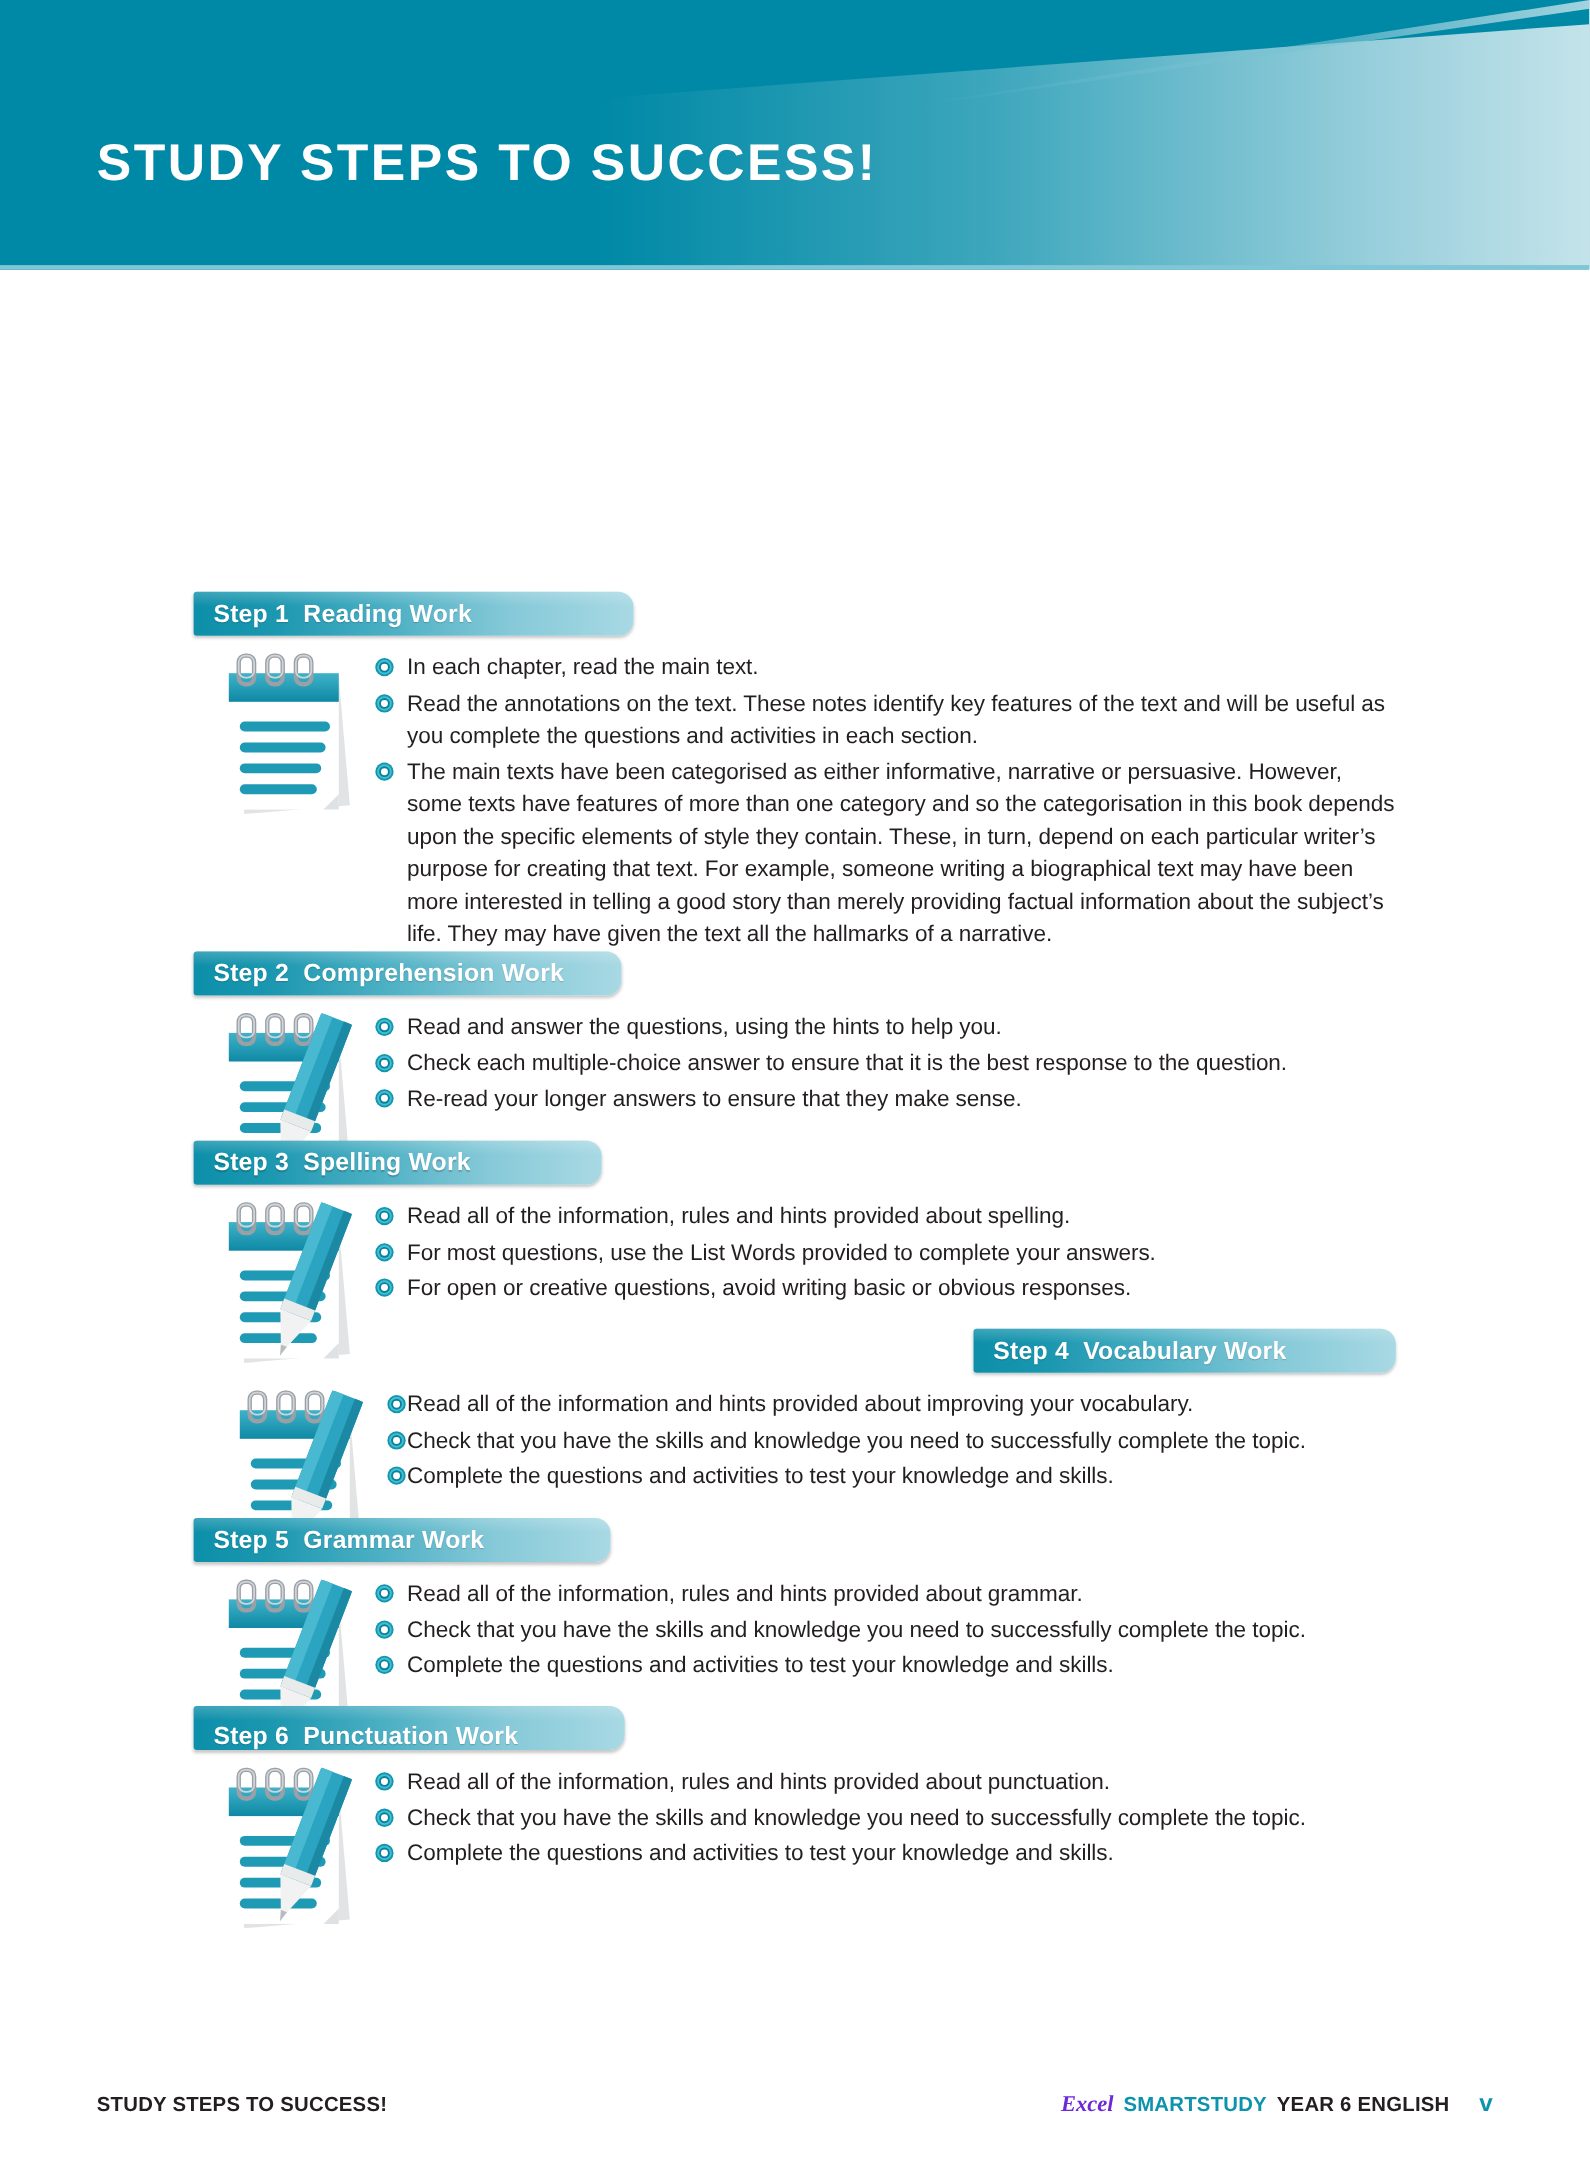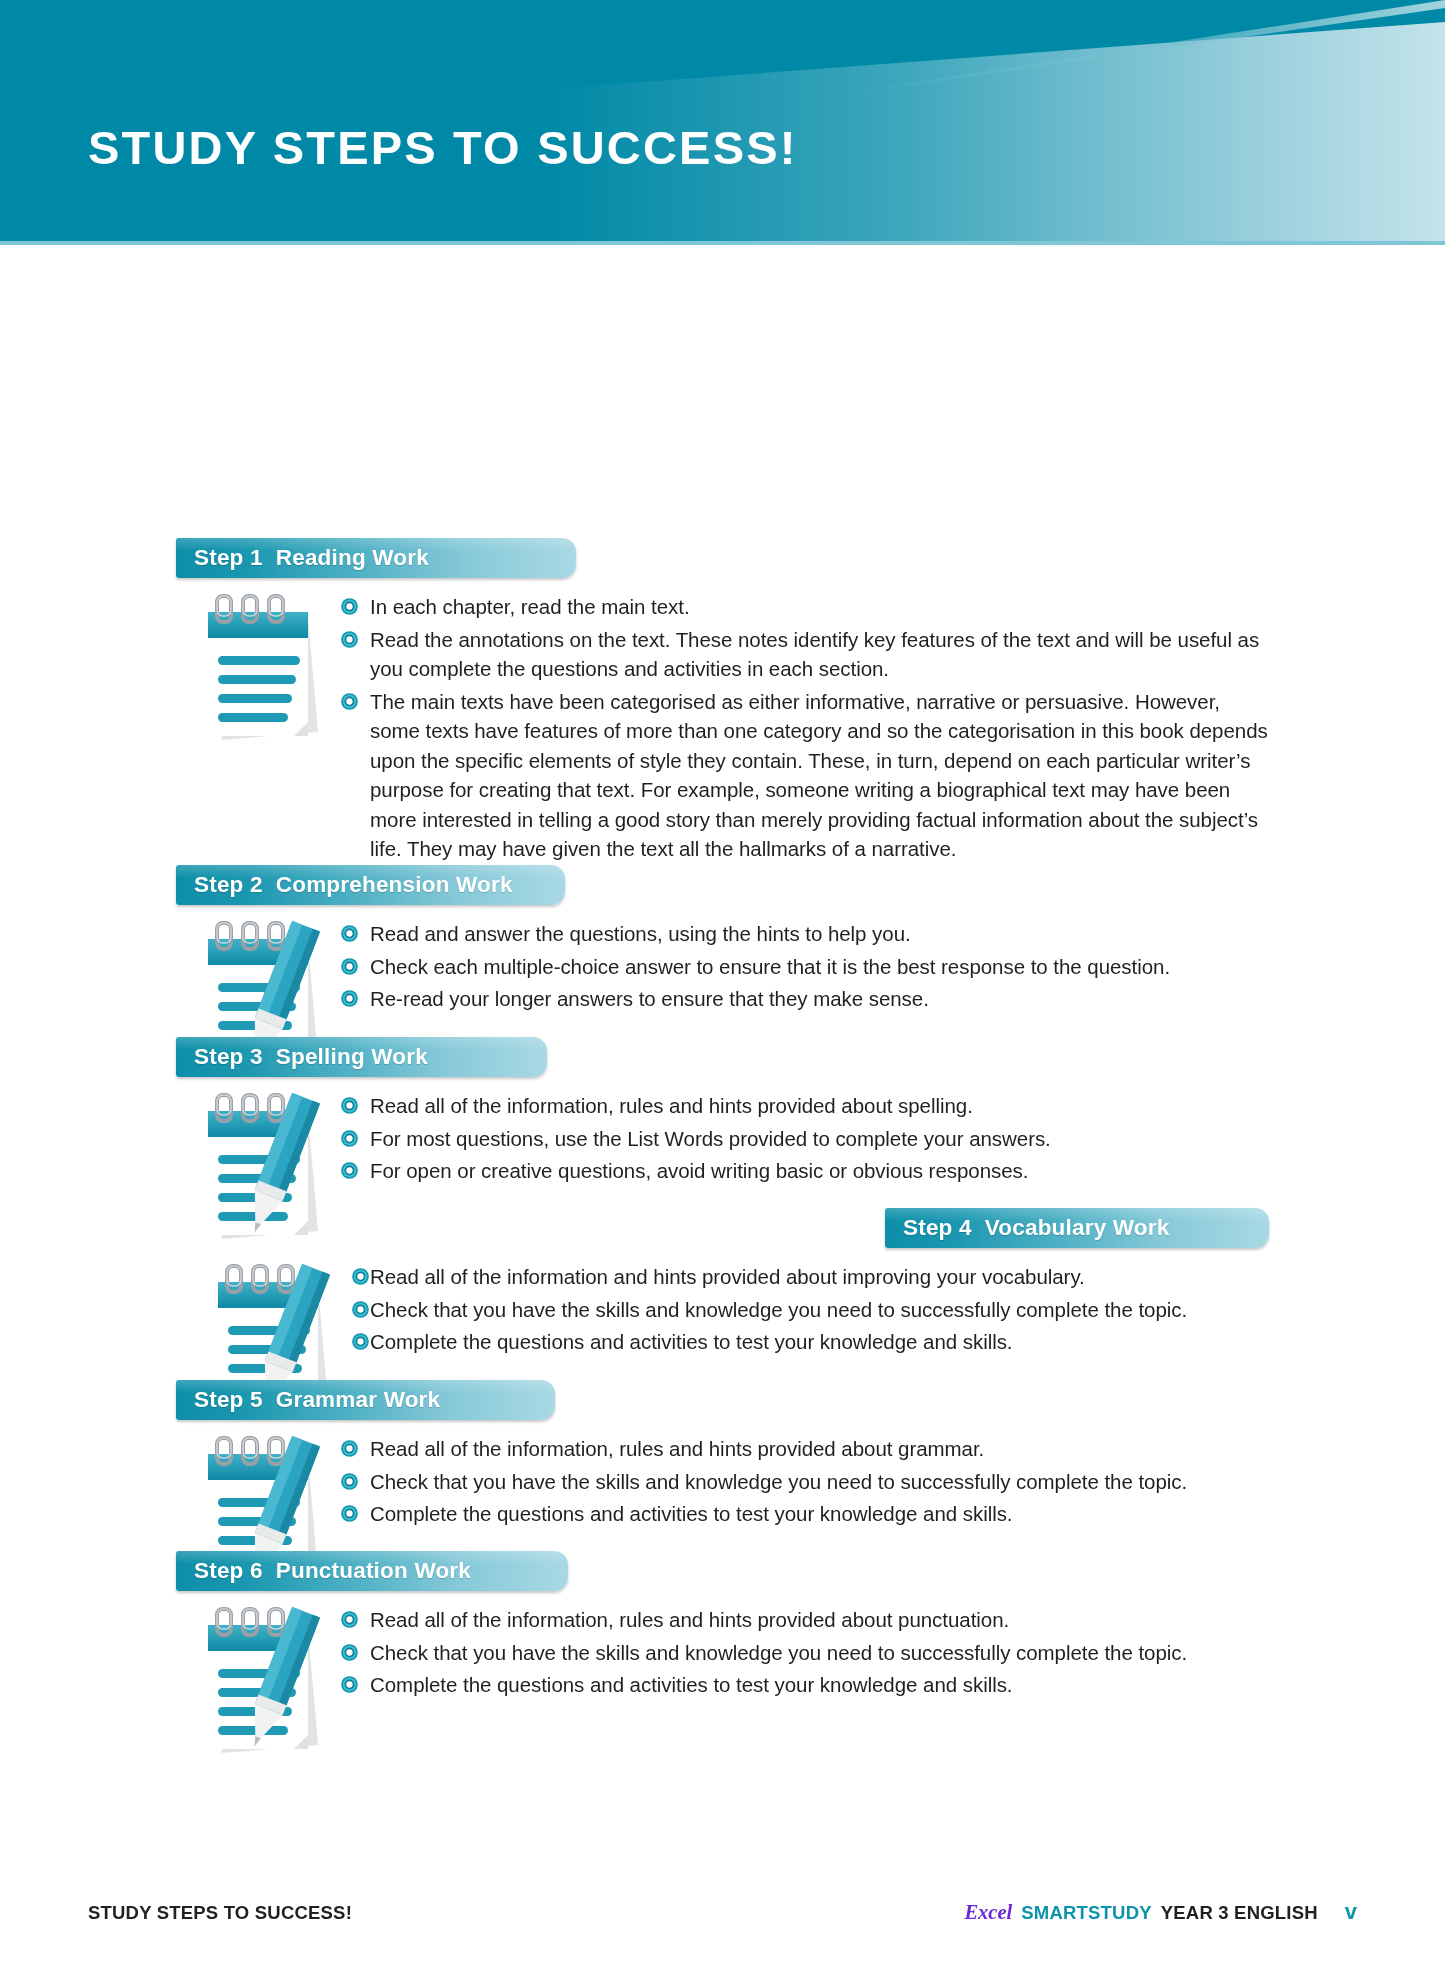--- a/index.html
+++ b/index.html
@@ -577,21 +577,21 @@
   <svg width="19" height="19" viewBox="0 0 24 24" xmlns="http://www.w3.org/2000/svg">
     <circle cx="12" cy="12" r="10.5" fill="#1295ad"></circle>
     <circle cx="12" cy="12" r="8.4" fill="#3fc0d6"></circle>
     <circle cx="12" cy="12" r="6.2" fill="#0e7f96"></circle>
     <circle cx="12" cy="12" r="4" fill="#ffffff"></circle>
   </svg></div>
               <div class="bullet-text">Complete the questions and activities to test your knowledge and skills.</div>
             </div>
           </div>
         </div></div>
-      <div class="step-block" style="position: absolute; top: 1306px; left: 88px; right: 88px;"><div class="step-header"><div class="step-header-bar" style="width: 358px;">
+      <div class="step-block" style="position: absolute; top: 1306px; left: 88px; right: 88px;"><div class="step-header"><div class="step-header-bar" style="width: 358px; align-items: flex-end;">
             <div class="step-header-label"><span class="step-num">Step 6</span><span>Punctuation Work</span></div>
           </div></div><div class="step-body">
           <div class="notepad-wrap">
   <svg width="140" height="152" viewBox="0 0 140 152" xmlns="http://www.w3.org/2000/svg">
     <defs>
       <linearGradient id="padtopp" x1="0" y1="0" x2="0" y2="1">
         <stop offset="0%" stop-color="#3fb2c9"></stop>
         <stop offset="100%" stop-color="#0e88a4"></stop>
       </linearGradient>
     </defs>
@@ -660,16 +660,16 @@
           </div>
         </div></div>
     </div>
 </div>
 
 <div class="footer">
   <div class="footer-left">STUDY STEPS TO SUCCESS!</div>
   <div class="footer-right">
     <span class="f-excel">Excel</span>
     <span class="f-smart">SMARTSTUDY</span>
-    <span class="f-year">YEAR 3 ENGLISH</span>
+    <span class="f-year">YEAR 6 ENGLISH</span>
     <span class="f-page">v</span>
   </div>
 </div>
 
 </body></html>

